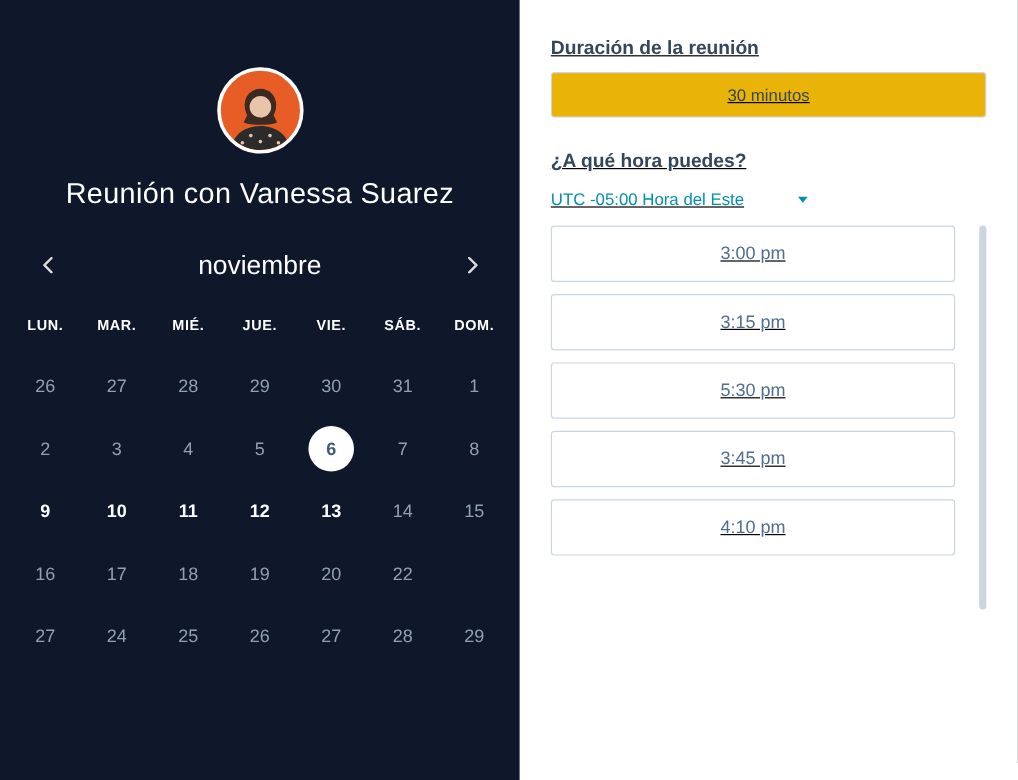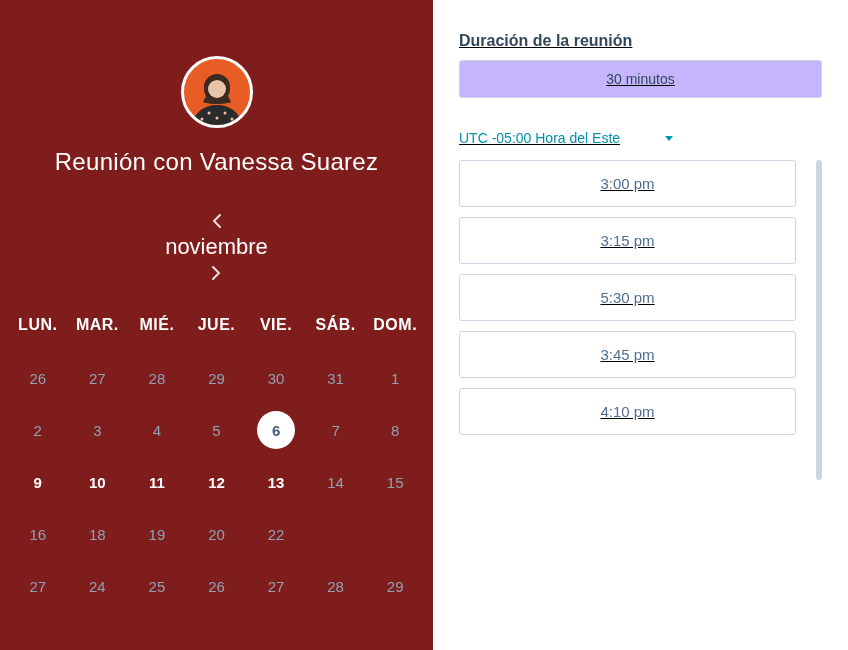--- a/index.html
+++ b/index.html
@@ -1,21 +1,21 @@
 <!DOCTYPE html>
 <html><head>
 <meta charset="utf-8">
 <style>
   * { box-sizing: border-box; margin: 0; padding: 0; }
   html, body { width: 848px; height: 650px; font-family: -apple-system, BlinkMacSystemFont, "Segoe UI", Helvetica, Arial, sans-serif; background: #fff; }
   .app { display: flex; width: 100%; height: 100%; }
   
   .left {
     width: 433px;
-    background: #7f1d1d;
+    background: #0f172a;
     color: #ffffff;
     display: flex;
     flex-direction: column;
     align-items: center;
     padding-top: 56px;
   }
   .avatar {
     width: 72px; height: 72px;
     border-radius: 50%;
     border: 3px solid #ffffff;
@@ -30,21 +30,20 @@
     font-weight: 400;
     letter-spacing: 0.3px;
   }
   .month-row {
     width: 100%;
     display: flex;
     align-items: center;
     justify-content: space-between;
     padding: 0 26px;
     margin-top: 32px;
-    flex-direction: column;
   }
   .chevron {
     width: 26px; height: 26px;
     display: flex; align-items: center; justify-content: center;
     color: #ffffff; opacity: 0.85;
     cursor: pointer;
     font-size: 16px;
     user-select: none;
   }
   .month-label {
@@ -55,21 +54,21 @@
     width: 100%;
     padding: 0 8px;
     margin-top: 30px;
   }
   .dow-row, .week {
     display: grid;
     grid-template-columns: repeat(7, 1fr);
     text-align: center;
   }
   .dow {
-    font-size: 16px;
+    font-size: 12px;
     font-weight: 600;
     letter-spacing: 0.5px;
     color: #ffffff;
     padding-bottom: 18px;
   }
   .day {
     height: 52px;
     display: flex; align-items: center; justify-content: center;
     font-size: 15px;
     cursor: pointer;
@@ -92,21 +91,21 @@
     flex-direction: column;
     text-decoration: underline;
   }
   .section-heading {
     font-size: 16px;
     font-weight: 700;
     color: #33475b;
     margin-bottom: 10px;
   }
   .duration-box {
-    background: #c4b5fd;
+    background: #eab308;
     border: 1px solid #cbd6e2;
     border-radius: 3px;
     text-align: center;
     font-size: 14px;
     color: #33475b;
     padding: 10px 0;
     margin-bottom: 28px;
   }
   .tz-link {
     display: inline-flex;
@@ -230,20 +229,21 @@
             <div class="day avail">9</div>
             <div class="day avail">10</div>
             <div class="day avail">11</div>
             <div class="day avail">12</div>
             <div class="day avail">13</div>
             <div class="day dim">14</div>
             <div class="day dim">15</div>
           </div>
           <div class="week">
             <div class="day dim">16</div>
+            <div class="day dim">17</div>
             <div class="day dim">18</div>
             <div class="day dim">19</div>
             <div class="day dim">20</div>
             <div class="day dim">22</div>
           </div>
           <div class="week">
             <div class="day dim">27</div>
             <div class="day dim">24</div>
             <div class="day dim">25</div>
             <div class="day dim">26</div>
@@ -252,20 +252,21 @@
             <div class="day dim">29</div>
           </div>
         </div>
     </div>
   </div>
 
   <div class="right">
     <div class="section-heading">Duración de la reunión</div>
     <div class="duration-box">30 minutos</div>
 
+    <div class="section-heading">¿A qué hora puedes?</div>
     <div class="tz-link">
       <span>UTC -05:00 Hora del Este</span>
       <span class="caret"></span>
     </div>
 
     <div class="slots-wrap">
       <div class="slots" id="slots">
           <div class="slot">3:00 pm</div>
           <div class="slot">3:15 pm</div>
           <div class="slot">5:30 pm</div>

